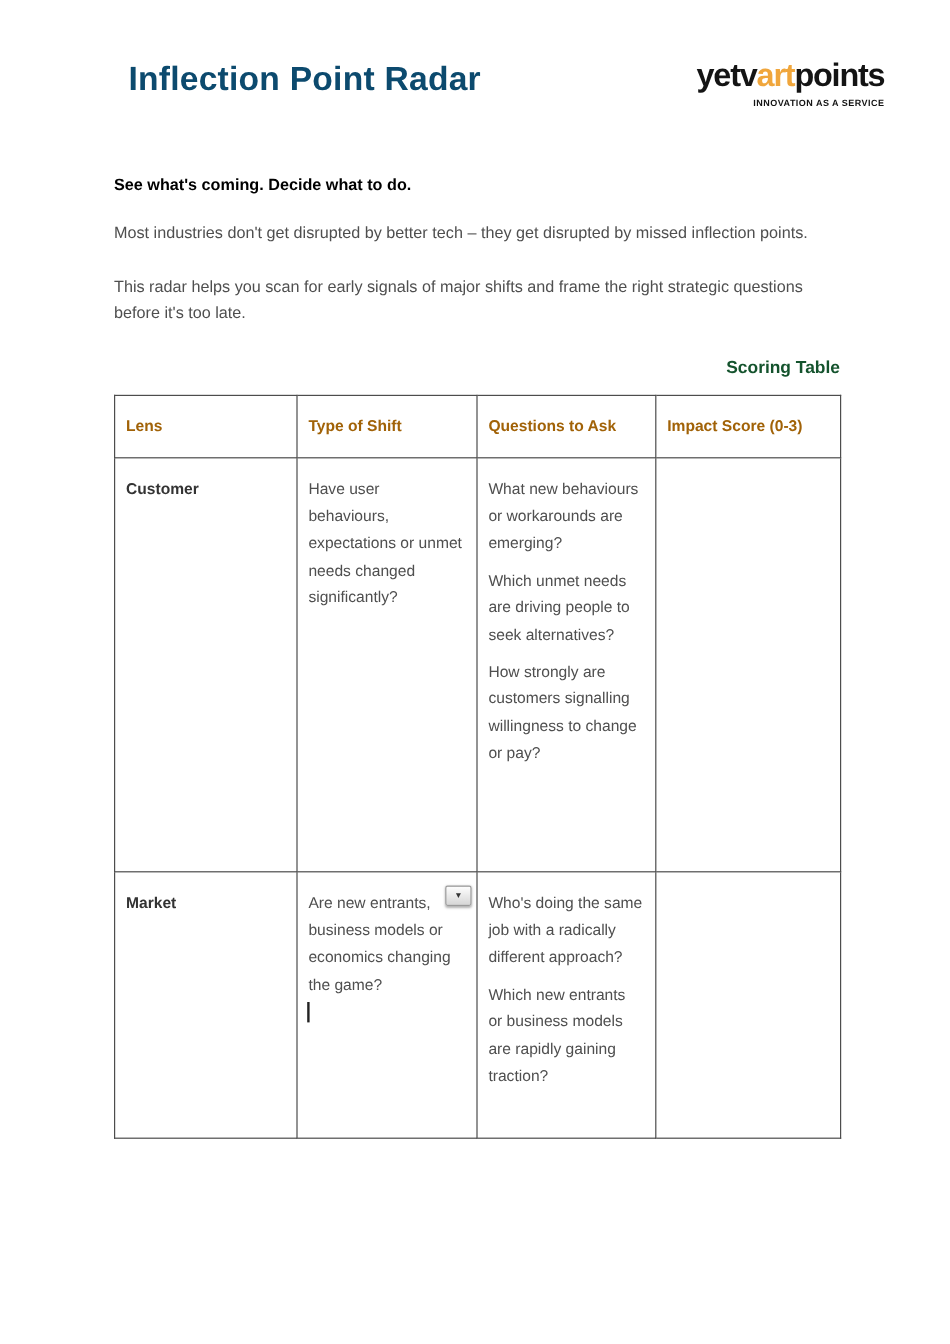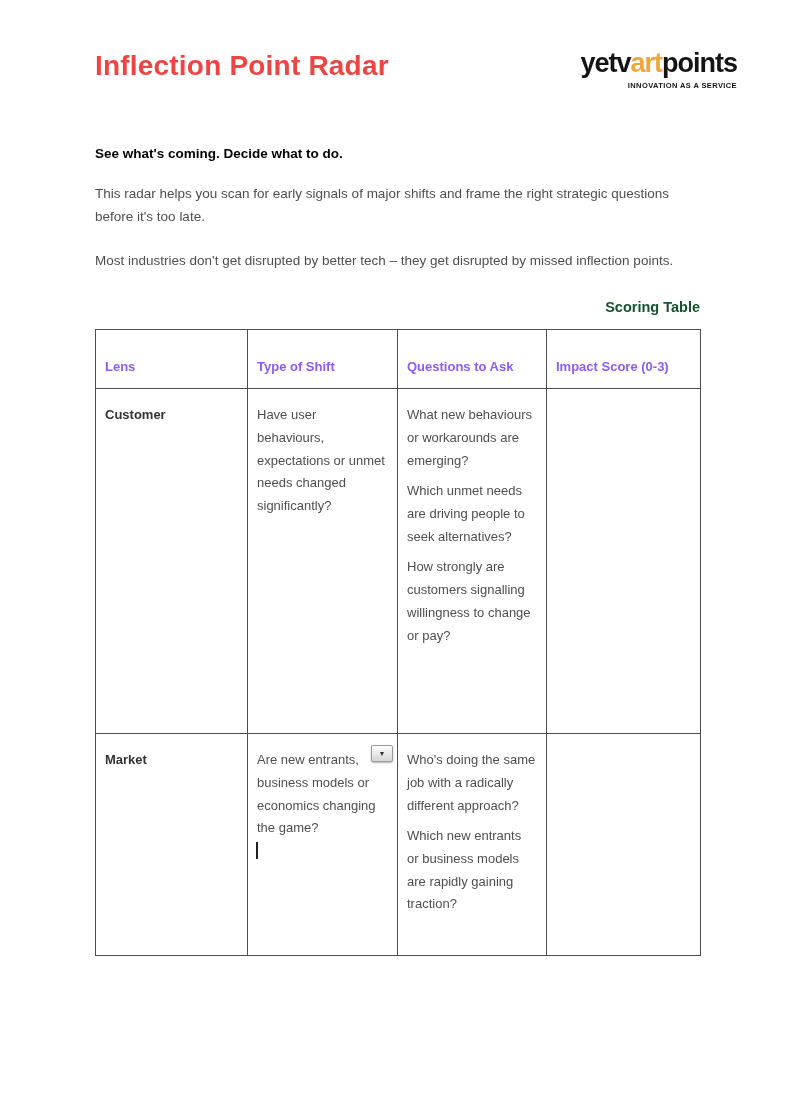--- a/index.html
+++ b/index.html
@@ -15,25 +15,25 @@
     position: relative;
     width: 792px; height: 1120px;
     padding: 46px 55px 0 95px;
   }
   .header {
     display: flex;
     justify-content: space-between;
     align-items: flex-start;
   }
   .page-title {
-    margin: 4px 0 0 0;
+    margin: 4px 0 0 12px;
     font-size: 28px;
     font-weight: bold;
     letter-spacing: 0.2px;
-    color: #ef4444;
+    color: #0c4a6e;
   }
   .logo { text-align: right; margin-top: 4px; }
   .logo-wordmark {
     font-size: 27px;
     font-weight: bold;
     letter-spacing: -1px;
     color: #141414;
     line-height: 1;
     white-space: nowrap;
   }
@@ -82,23 +82,23 @@
   .scoring th, .scoring td {
     border: 1px solid #4d4d4d;
     vertical-align: top;
     text-align: left;
     padding: 15px 10px 10px 9px;
     font-size: 13px;
     line-height: 22.7px;
   }
   .scoring th {
     height: 52px;
-    color: #8b5cf6;
-    font-weight: bold;
-    padding-top: 26px;
+    color: #a16207;
+    font-weight: bold;
+    padding-top: 14px;
   }
   .col-lens   { width: 152px; }
   .col-shift  { width: 150px; }
   .col-quest  { width: 149px; }
   .col-score  { width: 154px; }
   tr.row-customer td { height: 345px; }
   tr.row-market td   { height: 222px; }
   .lens-label { font-weight: bold; color: #333333; }
   .scoring td p { margin: 0 0 8px 0; color: #4f4f4f; }
   .cell-rel { position: relative; }
@@ -133,22 +133,22 @@
   <div class="header">
     <h1 class="page-title">Inflection Point Radar</h1>
     <div class="logo">
       <div class="logo-wordmark"><span>yetv</span><span class="logo-accent">art</span><span>points</span></div>
       <div class="logo-tagline">INNOVATION AS A SERVICE</div>
     </div>
   </div>
 
   <div class="content">
     <p class="intro-heading">See what's coming. Decide what to do.</p>
+    <p class="body-par">Most industries don't get disrupted by better tech – they get disrupted by missed inflection points.</p>
     <p class="body-par">This radar helps you scan for early signals of major shifts and frame the right strategic questions before it's too late.</p>
-    <p class="body-par">Most industries don't get disrupted by better tech – they get disrupted by missed inflection points.</p>
 
     <p class="scoring-heading">Scoring Table</p>
 
     <table class="scoring">
       <colgroup>
         <col class="col-lens">
           <col class="col-shift">
           <col class="col-quest">
           <col class="col-score">
       </colgroup>

